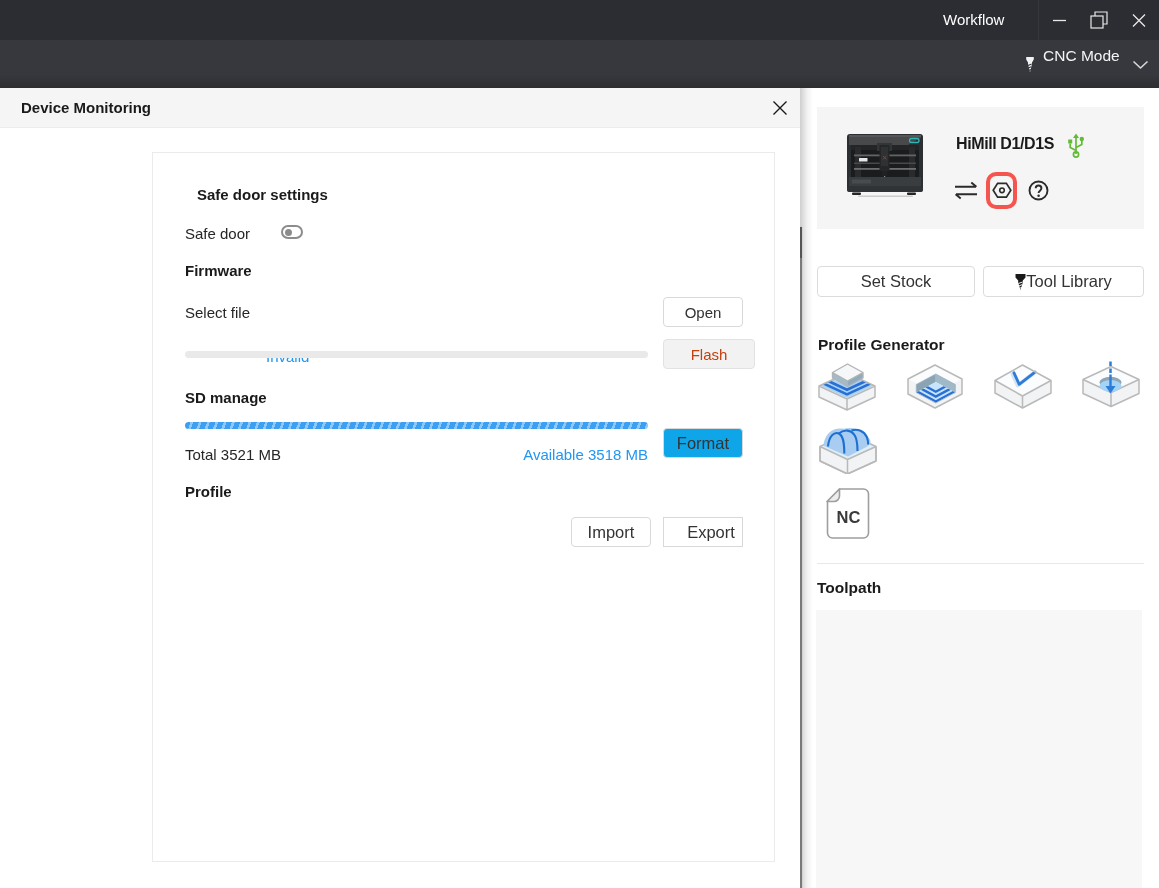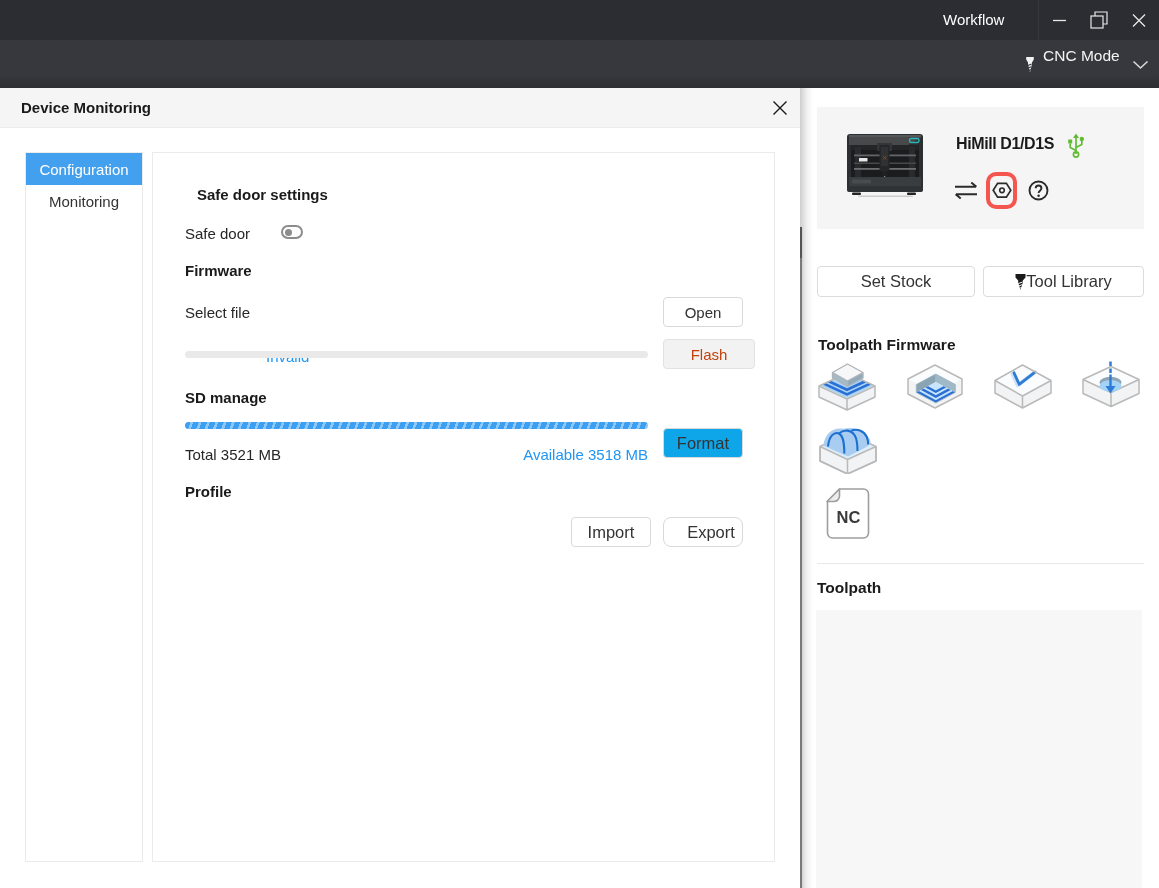--- a/index.html
+++ b/index.html
@@ -97,21 +97,21 @@
 
 <div class="abs" style="left:817px;top:266px;width:158px;height:31px;border:1px solid #dcdcdc;border-radius:4px;background:#fff;color:#333;font-size:16.5px;display:flex;align-items:center;justify-content:center;">Set Stock</div>
 <div class="abs" style="left:983px;top:266px;width:161px;height:31px;border:1px solid #dcdcdc;border-radius:4px;background:#fff;color:#333;font-size:16.5px;display:flex;align-items:center;justify-content:center;gap:0;">
   <svg width="11" height="17" viewBox="0 0 11 17" style="margin-top:1px;">
     <path d="M0.5 0 H10.5 V3.5 L7.8 6.5 V8.5 L5.5 16 L3.2 8.5 V6.5 L0.5 3.5 Z" fill="#1a1a1a"></path>
     <path d="M3.4 9.5 L7.6 8 M3.8 12 L7.2 10.6 M4.3 14.5 L6.8 13.4" stroke="#fff" stroke-width="1"></path>
   </svg>
   <span>Tool Library</span>
 </div>
 
-<div class="abs" style="left:818px;top:336px;font-size:15.5px;font-weight:bold;color:#1a1a1a;">Toolpath Firmware</div>
+<div class="abs" style="left:818px;top:336px;font-size:15.5px;font-weight:bold;color:#1a1a1a;">Profile Generator</div>
 
 <svg class="abs" style="left:818px;top:362px;" width="60" height="49" viewBox="0 0 60 49">
   <defs>
       <clipPath id="c1top">
         <path d="M1 24 L29 11 L57 24 L29 37 Z"></path>
       </clipPath>
     </defs>
   <path d="M29 11 L57 24 L57 35 L29 48 L1 35 L1 24 Z" fill="#f2f3f4"></path>
   <path d="M29 11 L57 24 L29 37 L1 24 Z" fill="#fbfcfd"></path>
   <g clip-path="url(#c1top)">
@@ -190,24 +190,20 @@
 <div class="abs" style="left:800px;top:227px;width:1.6px;height:661px;background:#7a7a7a;box-shadow:0 0 1px #909090;"></div>
 <div class="abs" style="left:800px;top:227px;width:1.6px;height:31px;background:#555555;"></div>
 
 <div class="abs" style="left:0;top:88px;width:800px;height:800px;background:#ffffff;">
   <div class="abs" style="left:0;top:0;width:800px;height:40px;background:#f5f5f6;border-bottom:1px solid #ececec;"></div>
   <div class="abs" style="left:21px;top:0;height:40px;line-height:40px;font-size:15px;font-weight:bold;color:#1a1a1a;">Device Monitoring</div>
   <svg class="abs" style="left:772px;top:12px;" width="16" height="16" viewBox="0 0 16 16">
     <path d="M1.5 1.5 L14.5 14.5 M14.5 1.5 L1.5 14.5" stroke="#1a1a1a" stroke-width="1.4"></path>
   </svg>
 
-  <div class="abs" style="left:25px;top:64px;width:118px;height:710px;border:1px solid #ebebeb;background:#fff;">
-    <div style="height:32px;background:#42a0ef;color:#fff;font-size:15px;display:flex;align-items:center;justify-content:center;">Configuration</div>
-    <div style="height:33px;color:#333;font-size:15px;display:flex;align-items:center;justify-content:center;">Monitoring</div>
-  </div>
 
   <div class="abs" style="left:152px;top:64px;width:623px;height:710px;border:1px solid #ebebeb;background:#fff;"></div>
 
   <div class="abs" style="left:185px;top:98px;font-size:15px;font-weight:bold;color:#1a1a1a;margin-left:12px;">Safe door settings</div>
   <div class="abs" style="left:185px;top:137px;font-size:15px;color:#262626;">Safe door</div>
 
   <div class="abs" style="left:281px;top:137px;width:22px;height:14px;border:2px solid #8c8c8c;border-radius:7px;background:#fff;"></div>
   <div class="abs" style="left:284.5px;top:140.5px;width:7px;height:7px;border-radius:50%;background:#8c8c8c;"></div>
 
   <div class="abs" style="left:185px;top:174px;font-size:15px;font-weight:bold;color:#1a1a1a;">Firmware</div>
@@ -219,14 +215,14 @@
   <div class="abs" style="left:663px;top:251px;width:92px;height:30px;border:1px solid #e2e2e2;border-radius:4px;background:#f2f2f2;color:#c2410c;font-size:15px;display:flex;align-items:center;justify-content:center;">Flash</div>
 
   <div class="abs" style="left:185px;top:301px;font-size:15px;font-weight:bold;color:#1a1a1a;">SD manage</div>
   <div class="abs" style="left:185px;top:334px;width:463px;height:7px;border-radius:3.5px;background:repeating-linear-gradient(110deg, #3d9ff2 0px, #3d9ff2 5.2px, #8dc8f8 5.2px, #8dc8f8 7.8px);"></div>
   <div class="abs" style="left:185px;top:358px;font-size:15px;color:#262626;">Total 3521 MB</div>
   <div class="abs" style="left:448px;top:358px;width:200px;text-align:right;font-size:15px;color:#2196f3;">Available 3518 MB</div>
   <div class="abs" style="left:663px;top:340px;width:80px;height:30px;border:1px solid #d9d9d9;border-radius:4px;background:#0ea5e9;color:#333;font-size:16.5px;display:flex;align-items:center;justify-content:center;">Format</div>
 
   <div class="abs" style="left:185px;top:395px;font-size:15px;font-weight:bold;color:#1a1a1a;">Profile</div>
   <div class="abs" style="left:571px;top:429px;width:80px;height:30px;border:1px solid #d9d9d9;border-radius:4px;background:#fff;color:#333;font-size:16.5px;display:flex;align-items:center;justify-content:center;">Import</div>
-  <div class="abs" style="left:663px;top:429px;width:80px;height:30px;border:1px solid #d9d9d9;border-radius:8px;background:#fff;color:#333;font-size:16.5px;display:flex;align-items:center;justify-content:center;padding-left:16px;">Export</div>
+  <div class="abs" style="left:663px;top:429px;width:80px;height:30px;border:1px solid #d9d9d9;border-radius:0;background:#fff;color:#333;font-size:16.5px;display:flex;align-items:center;justify-content:center;padding-left:16px;">Export</div>
 </div>
 
 </body></html>

